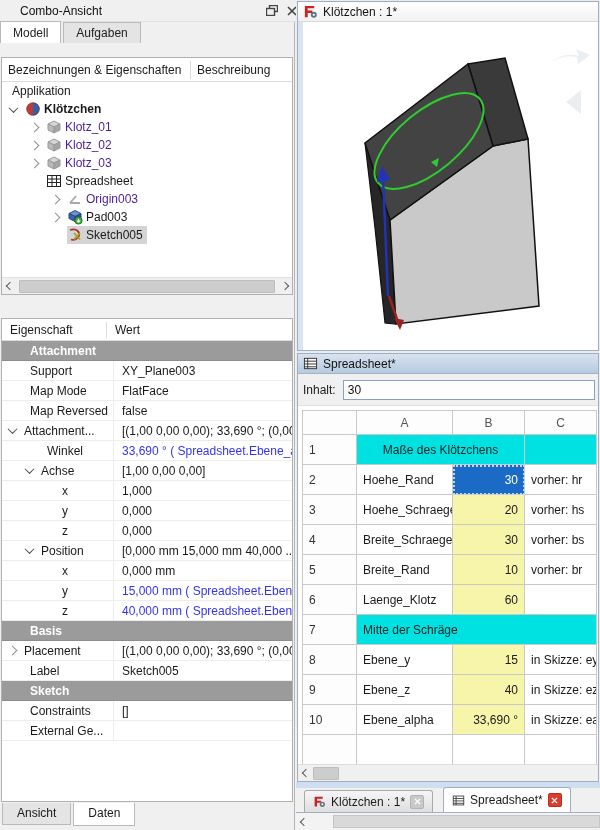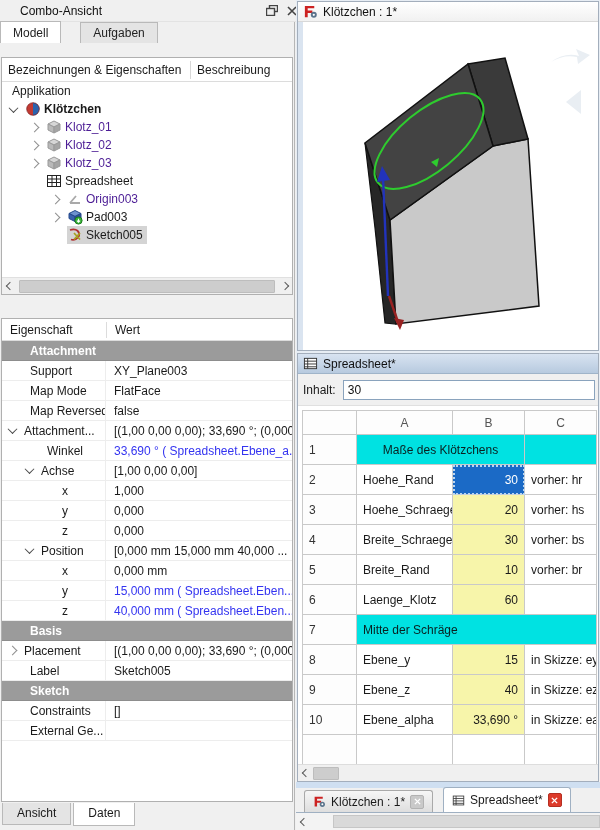--- a/index.html
+++ b/index.html
@@ -5,21 +5,21 @@
   * { margin:0; padding:0; box-sizing:border-box; }
   html,body { width:600px; height:830px; }
   body { font-family:"Liberation Sans","DejaVu Sans",sans-serif; font-size:12px; color:#1a1a1a; background:#f0f0f0; position:relative; overflow:hidden; }
 
   
   .left-panel { position:absolute; left:0; top:0; width:295px; height:830px; background:#f0f0f0; border-right:1px solid #b6b6b6; }
   .combo-titlebar { position:absolute; left:12px; top:0; width:295px; height:22px; background:#f0f0f0; border-bottom:1px solid #e3e3e3; display:flex; align-items:center; padding:0 6px 0 8px; }
   .combo-titlebar .t { flex:1; color:#111; }
   .tb-btn { width:18px; height:16px; display:flex; align-items:center; justify-content:center; margin-left:2px; }
 
-  .top-tabs { position:absolute; left:0; top:22px; height:21px; display:flex; align-items:flex-end;gap:17px; }
+  .top-tabs { position:absolute; left:0; top:22px; height:21px; display:flex; align-items:flex-end; }
   .ttab { border:1px solid #b9b9b9; border-bottom:none; padding:3px 12px 3px 12px; background:#e4e4e4; color:#222; margin-right:2px; }
   .ttab.active { background:#ffffff; padding-top:4px; }
 
   .tree-box { position:absolute; left:1px; top:57px; width:292px; height:238px; background:#fff; border:1px solid #b0b0b0; overflow:hidden; }
   .tree-head { height:24px; display:flex; align-items:center; border-bottom:1px solid #dcdcdc; }
   .tree-head .c1 { width:188px; padding-left:6px; color:#1a1a1a; }
   .tree-head .sep { width:1px; height:18px; background:#d8d8d8; }
   .tree-head .c2 { padding-left:6px; }
   .trow { height:18px; display:flex; align-items:center; white-space:nowrap; }
   .trow .lbl { padding:0 4px 0 3px; }
@@ -39,21 +39,21 @@
   .sb-ch { width:6px; height:6px; border-right:1.5px solid #5a5a5a; border-bottom:1.5px solid #5a5a5a; display:inline-block; }
   .sb-ch.l { transform:rotate(135deg); } .sb-ch.r { transform:rotate(-45deg); }
   .sb-thumb { height:13px; background:#cdcdcd; border:1px solid #bdbdbd; border-radius:1px; }
 
   
   .prop-box { position:absolute; left:1px; top:318px; width:292px; height:484px; background:#fff; border:1px solid #b0b0b0; overflow:hidden; }
   .prop-head { height:22px; display:flex; align-items:center; border-bottom:1px solid #dcdcdc; }
   .prop-head .n { width:104px; padding-left:8px; }
   .prop-head .v { padding-left:8px; border-left:1px solid #dcdcdc; height:16px; display:flex; align-items:center; }
   .prow { height:20px; display:flex; align-items:stretch; border-bottom:1px solid #ededed; }
-  .pname { width:104px; flex:none; display:flex; align-items:center; border-right:1px solid #ededed; overflow:hidden; white-space:nowrap; }
+  .pname { width:112px; flex:none; display:flex; align-items:center; border-right:1px solid #ededed; overflow:hidden; white-space:nowrap; }
   .pval { flex:1; display:flex; align-items:center; padding-left:8px; overflow:hidden; white-space:nowrap; }
   .pval.linked { color:#3434f0; }
   .psec { height:20px; background:#9b9b9b; color:#fff; font-weight:bold; display:flex; align-items:center; padding-left:28px; border-bottom:1px solid #8d8d8d; }
   .pl0 { padding-left:28px; } .pl1 { padding-left:45px; } .pl2 { padding-left:60px; }
   .pchev0 { padding-left:4px; } .pchev1 { padding-left:21px; }
   .pchev0 .chev, .pchev1 .chev { margin-right:8px; }
 
   .bottom-tabs { position:absolute; left:2px; top:803px; height:26px; display:flex; align-items:flex-start; }
   .btab { border:1px solid #b9b9b9; border-top:none; padding:3px 14px 4px 14px; background:#e4e4e4; margin-right:2px; }
   .btab.active { background:#ffffff; padding-bottom:5px; }

